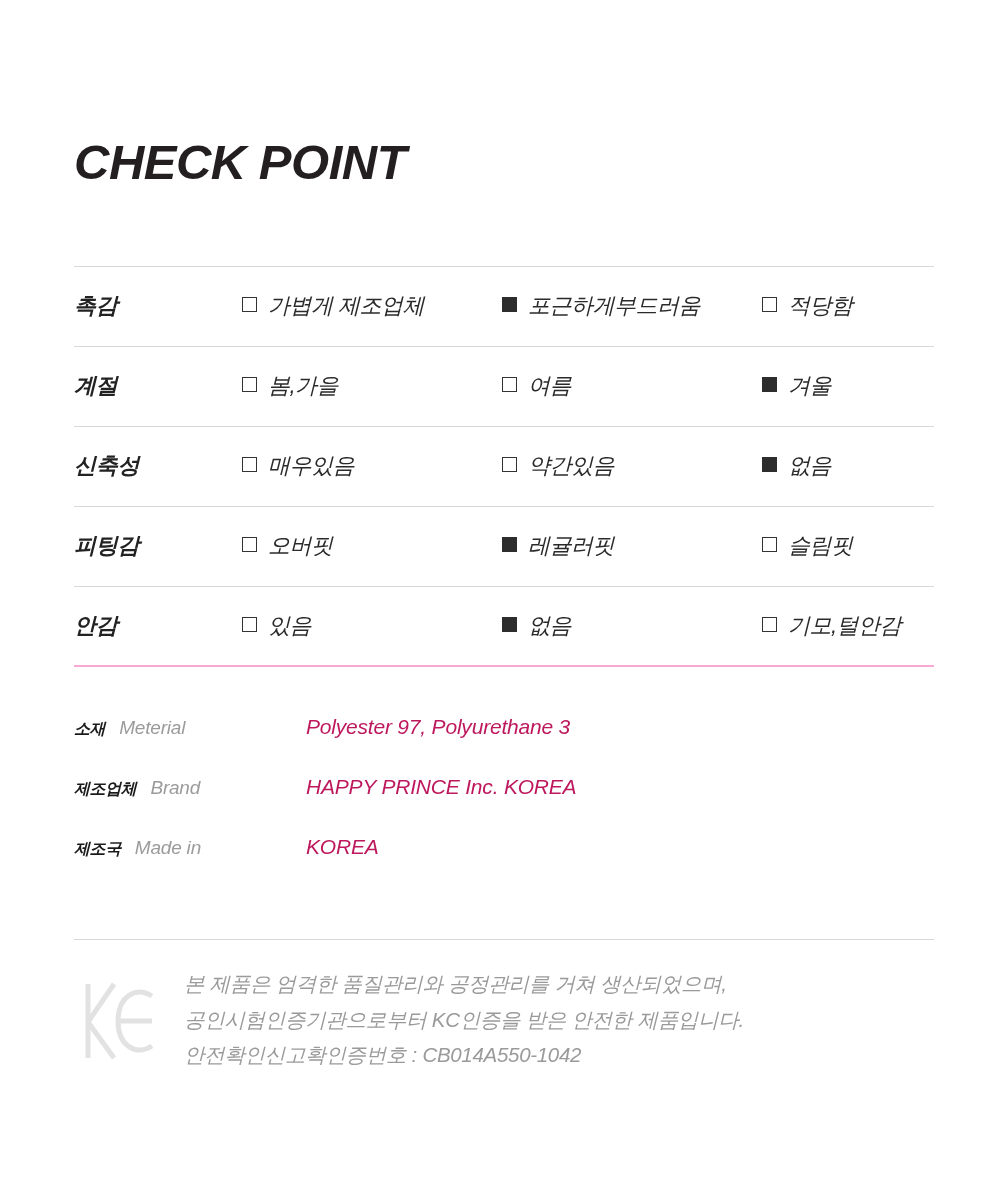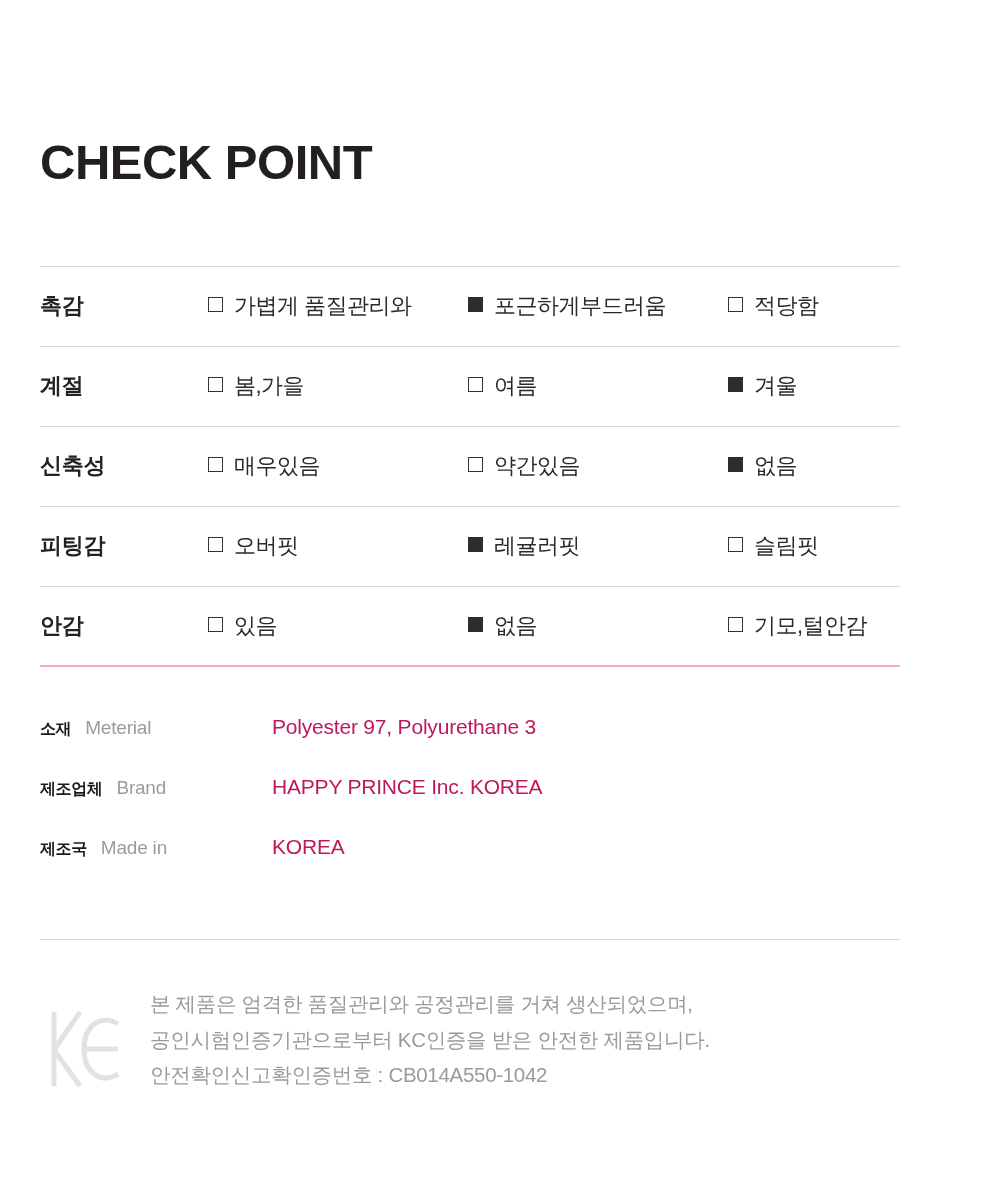--- a/index.html
+++ b/index.html
@@ -8,21 +8,22 @@
     height: 1199px;
     background: #ffffff;
     font-family: "Liberation Sans", "DejaVu Sans", sans-serif;
     color: #1a1a1a;
   }
   .page {
     position: relative;
     width: 1000px;
     height: 1199px;
     background: #ffffff;
-    padding: 0 40px;
+    padding: 0 74px;
+    font-style: italic;
   }
 
   
   .title {
     font-size: 49px;
     font-weight: 700;
     letter-spacing: -0.5px;
     color: #231f20;
     padding-top: 136px;
     line-height: 1.1;
@@ -111,23 +112,23 @@
   }
 
   
   .divider {
     margin-top: 44px;
     width: 860px;
     height: 1px;
     background: #d8d8d8;
   }
   .kc-block {
-    margin-top: 46px;
+    margin-top: 26px;
     display: flex;
-    align-items: flex-end;
+    align-items: center;
     width: 860px;
   }
   .kc-logo {
     width: 86px;
     height: 86px;
     flex: 0 0 86px;
     margin-top: 4px;
     position: relative;
   }
   .kc-logo svg { display: block; }
@@ -145,21 +146,21 @@
 
 <div class="page">
 
   <div class="title">CHECK POINT</div>
 
   <table class="check-table">
     <tbody>
       <tr>
         <td class="row-label">촉감</td>
         <td class="col-a">
-          <span class="opt"><span class="box"></span><span>가볍게 품질관리와</span></span>
+          <span class="opt"><span class="box"></span><span>가볍게 제조업체</span></span>
         </td>
         <td class="col-b">
           <span class="opt checked"><span class="box"></span><span>포근하게부드러움</span></span>
         </td>
         <td class="col-c">
           <span class="opt"><span class="box"></span><span>적당함</span></span>
         </td>
       </tr>
       <tr>
         <td class="row-label">계절</td>

